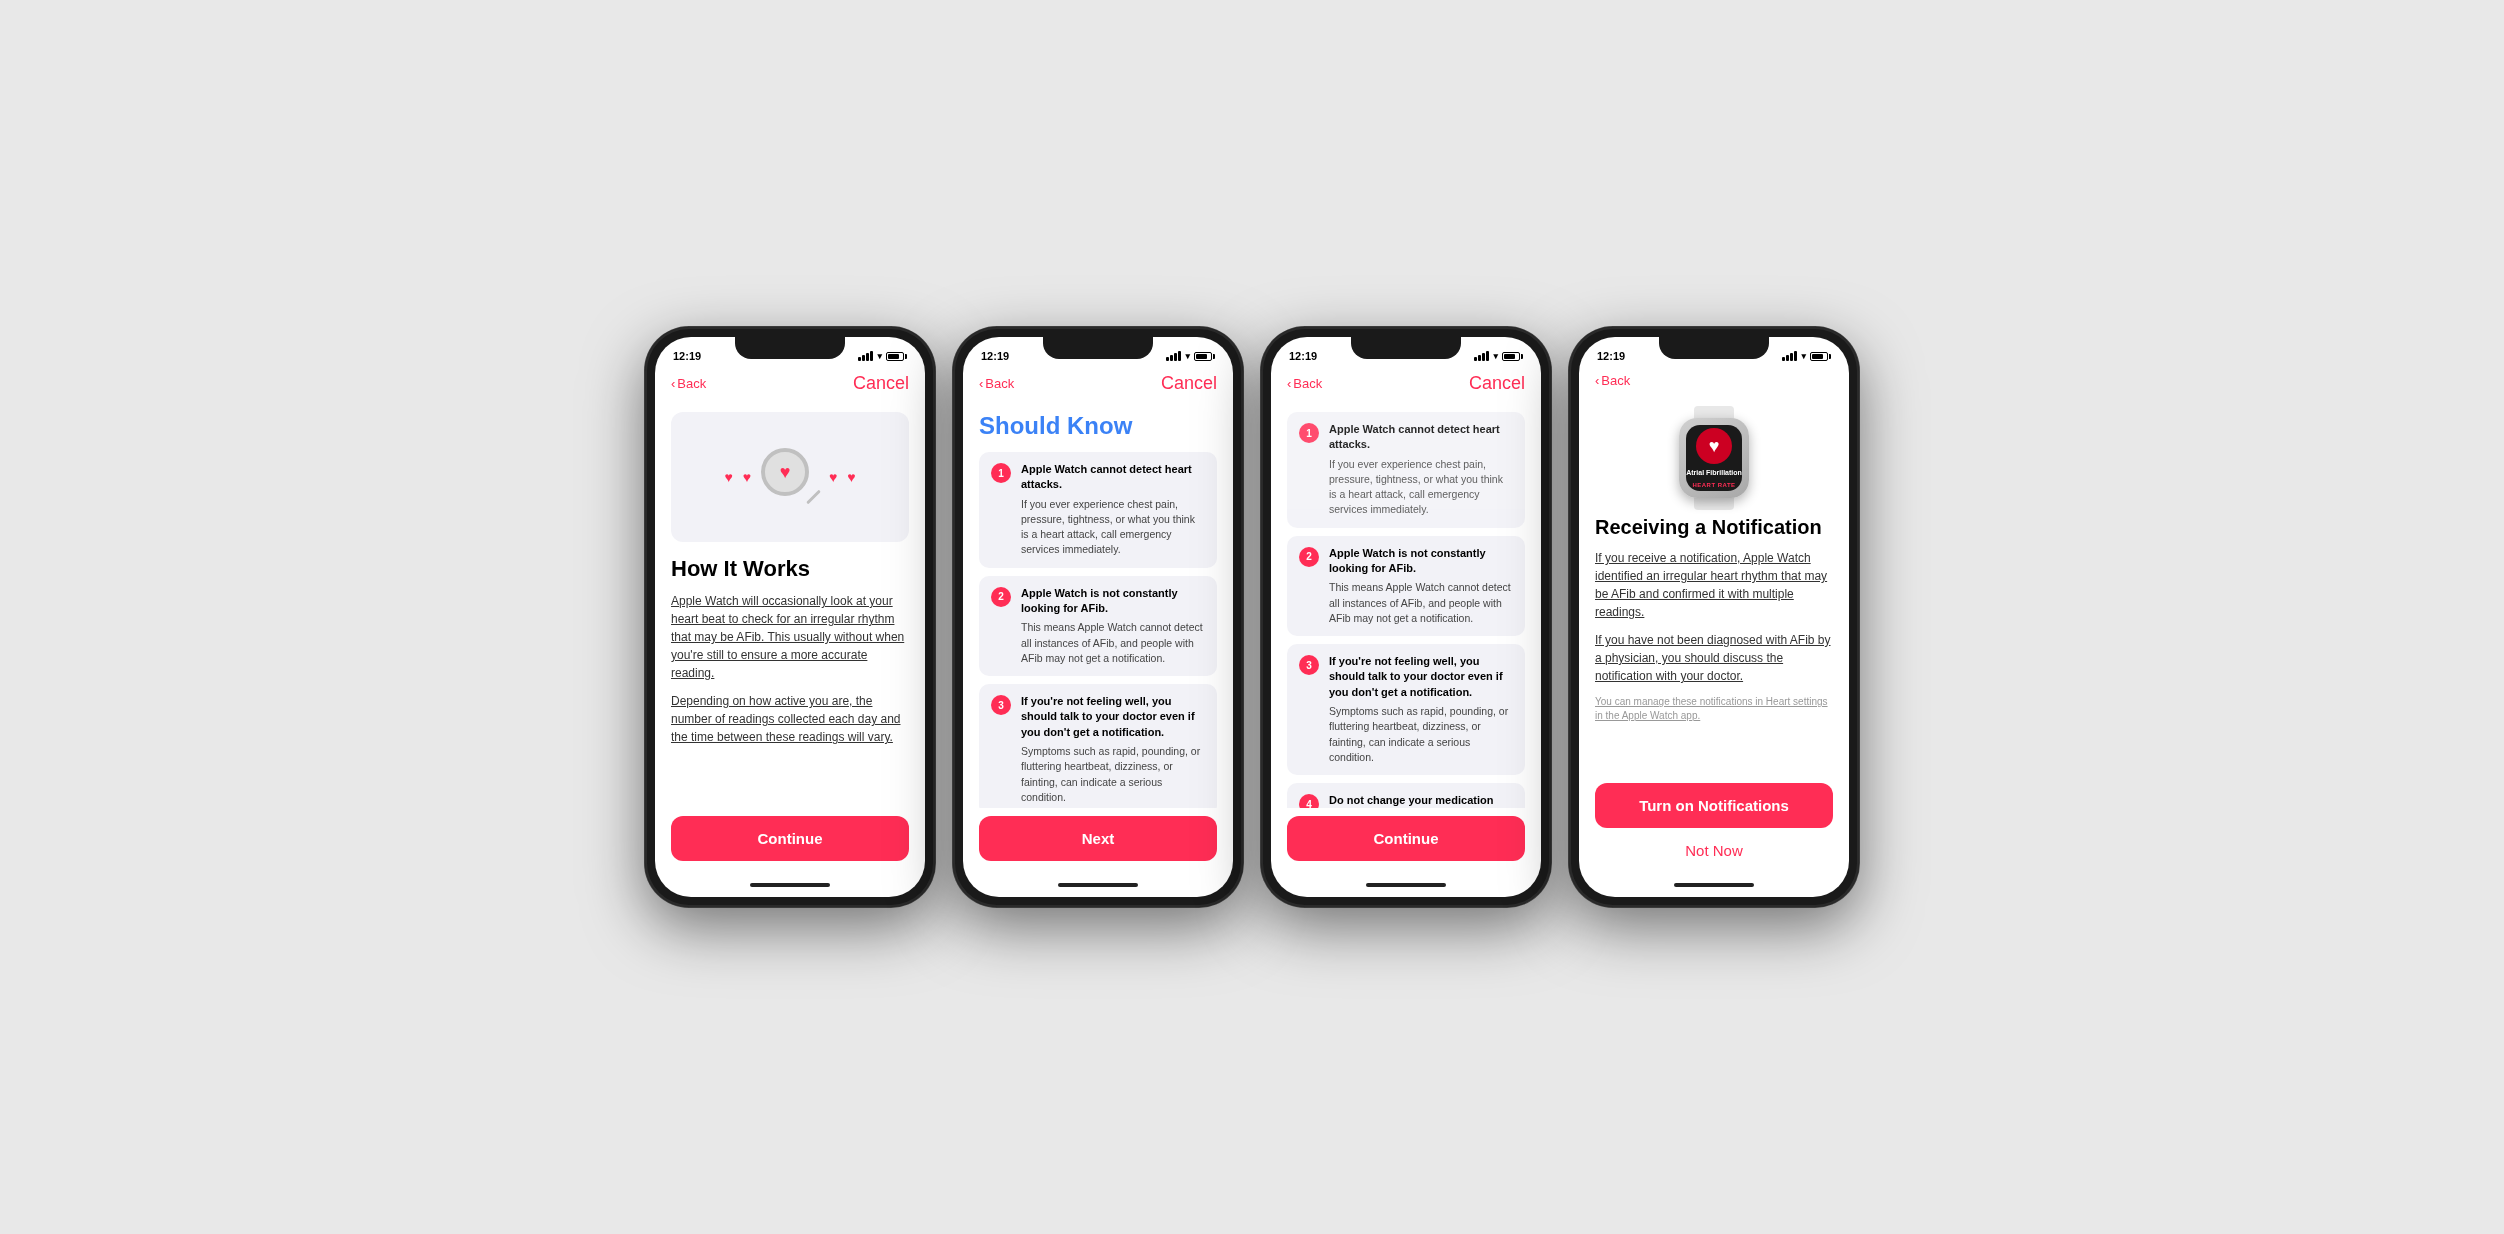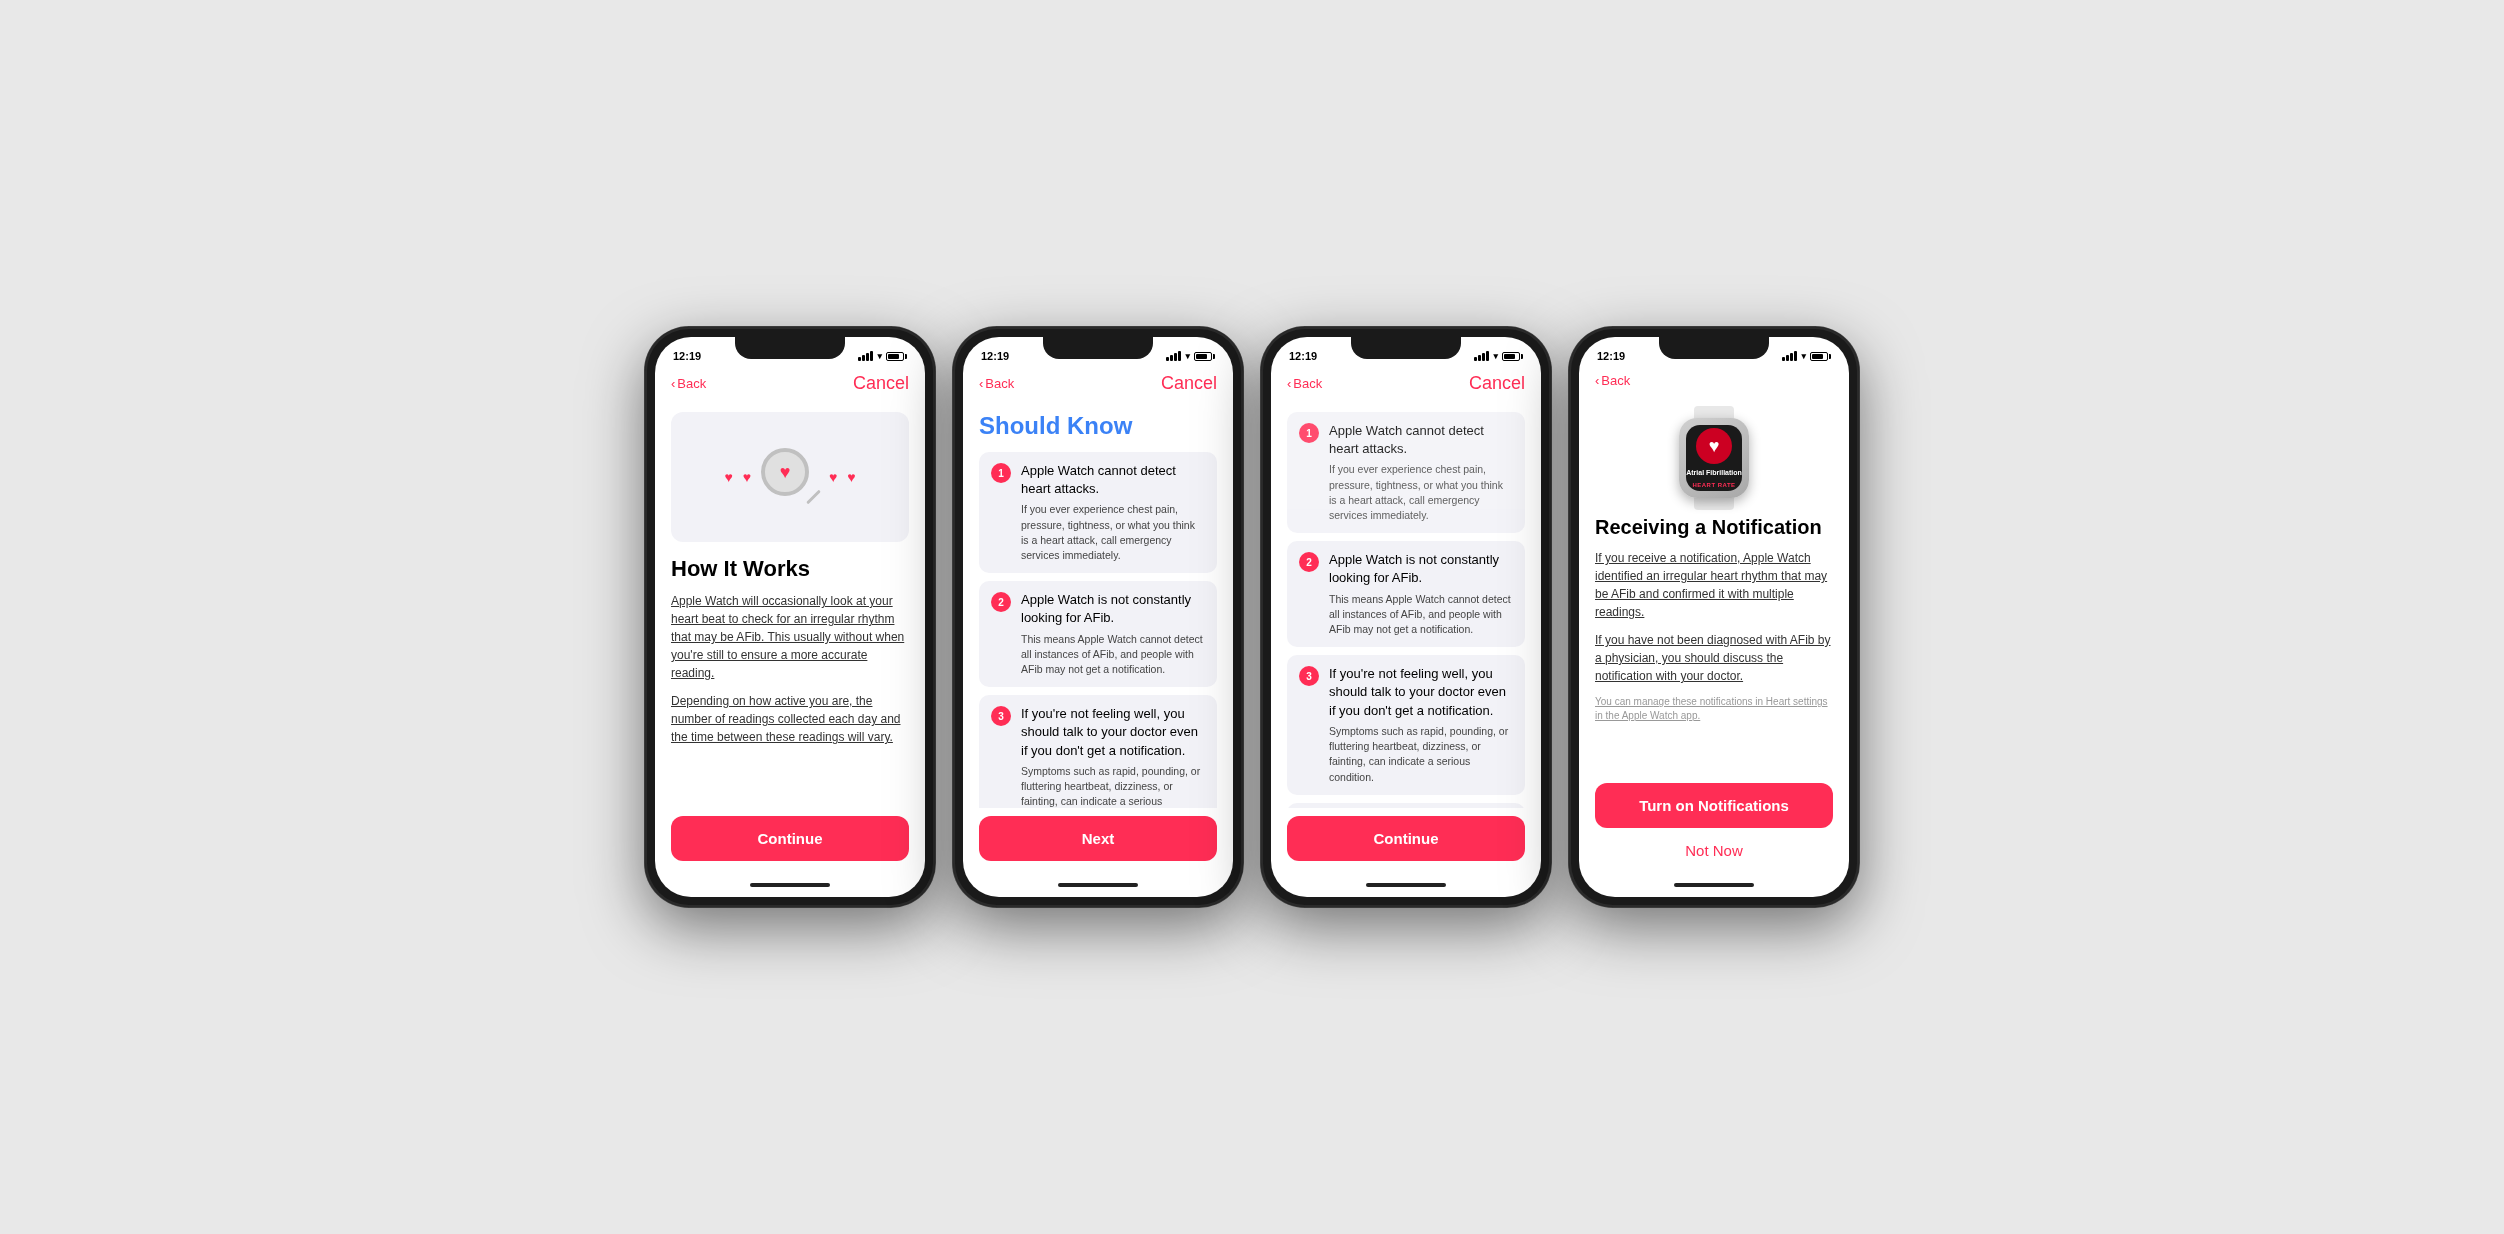--- a/index.html
+++ b/index.html
@@ -201,22 +201,22 @@
       font-size: 10px;
       font-weight: 700;
       display: flex;
       align-items: center;
       justify-content: center;
       flex-shrink: 0;
       margin-top: 1px;
     }
     .info-card-body { flex: 1; }
     .info-card-title {
-      font-size: 13px;
-      font-weight: 400;
+      font-size: 11px;
+      font-weight: 700;
       color: #000;
       margin-bottom: 4px;
       line-height: 1.4;
     }
     .info-card-text {
       font-size: 10.5px;
       color: #444;
       line-height: 1.45;
     }
     

